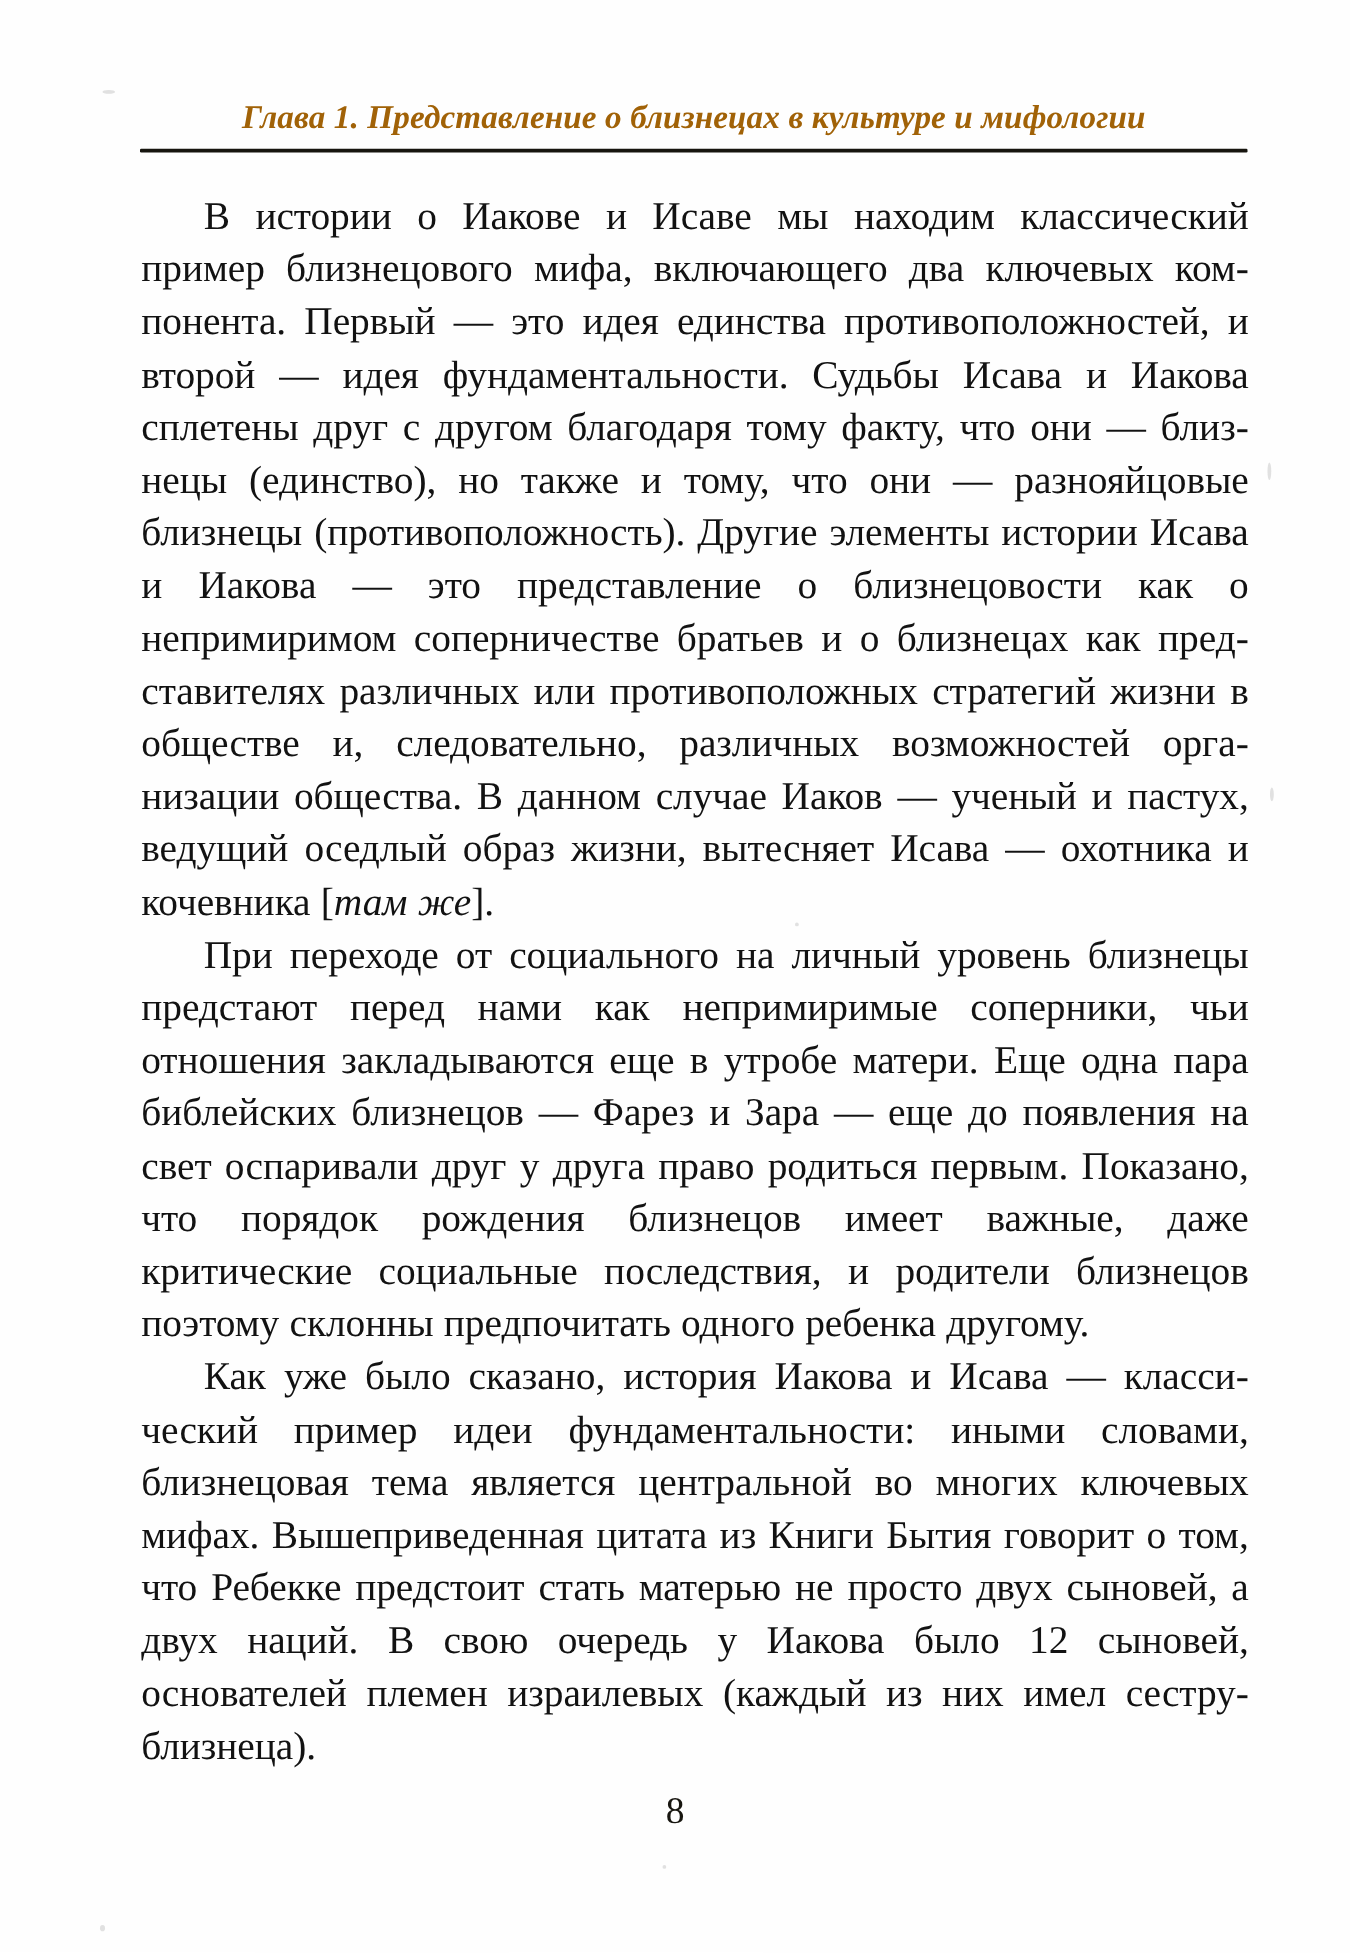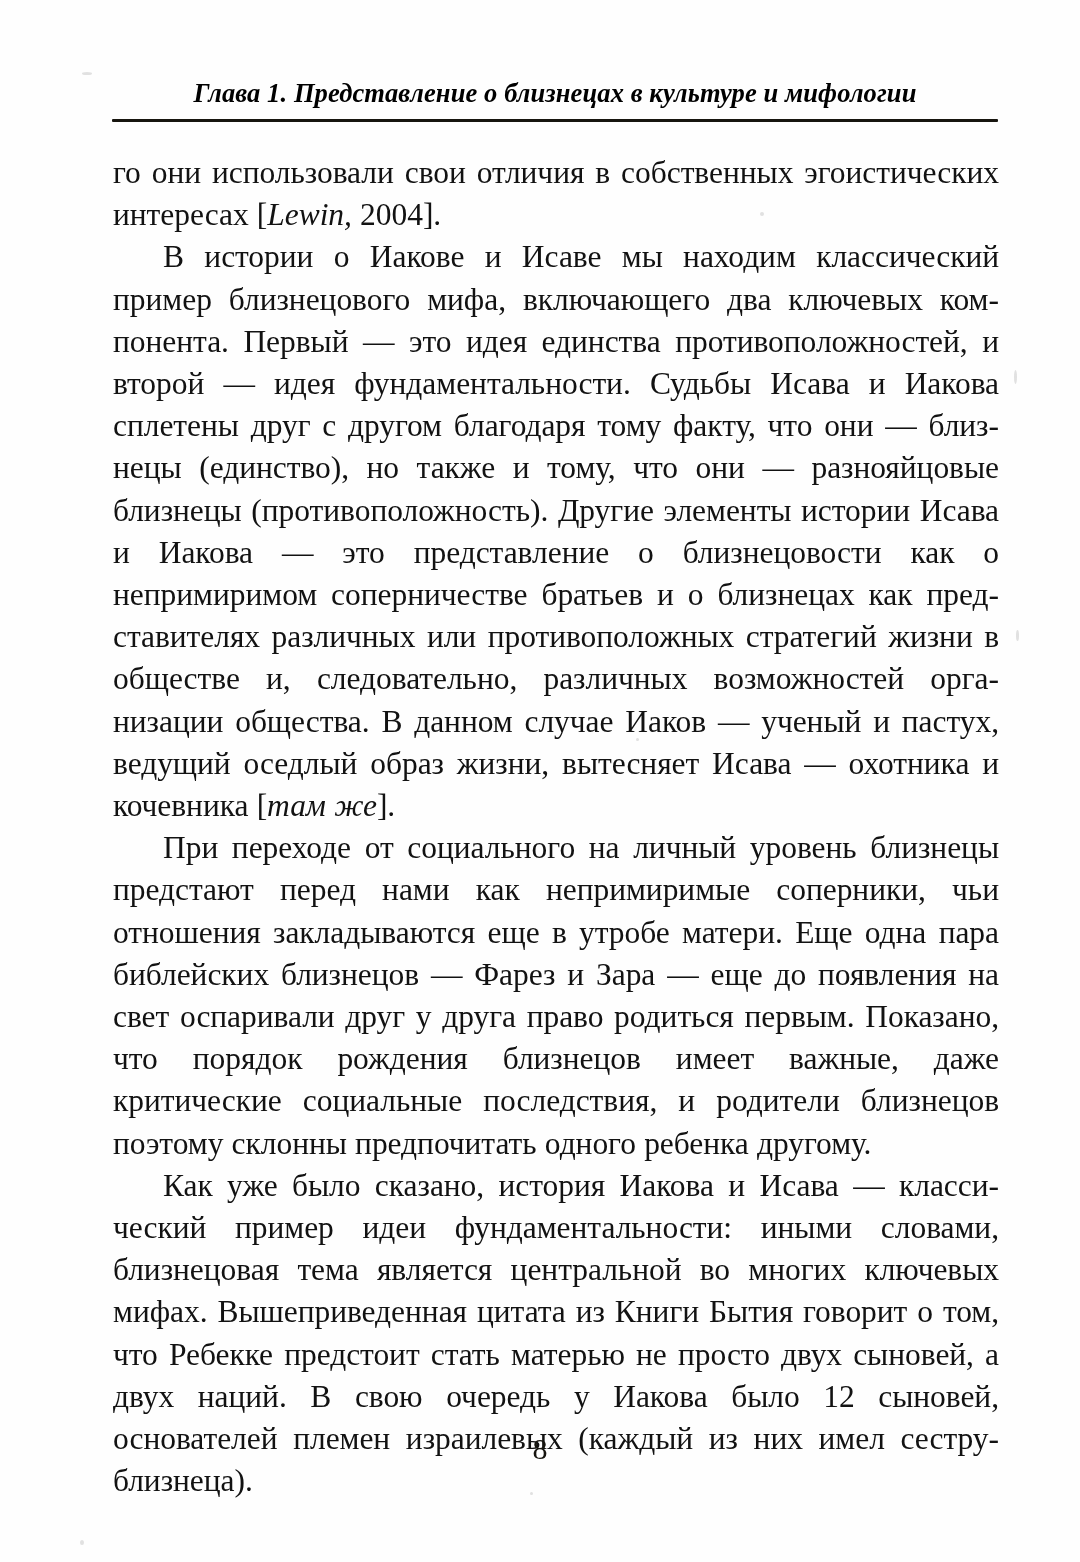--- a/index.html
+++ b/index.html
@@ -26,21 +26,21 @@
   .running-head {
     position: absolute;
     left: 112px;
     top: 78px;
     width: 886px;
     text-align: center;
     font-style: italic;
     font-weight: 600;
     font-size: 26.5px;
     letter-spacing: 0.1px;
-    color: #000000;
+    color: #a16207;
     white-space: nowrap;
   }
 
   .head-rule {
     position: absolute;
     left: 112px;
     top: 119px;
     width: 886px;
     height: 3.4px;
     background: #17150f;
@@ -97,21 +97,20 @@
 </head>
 <body>
 
 <div class="page">
 
   <div class="running-head">Глава 1. Представление о близнецах в культуре и мифологии</div>
 
   <div class="head-rule"></div>
 
   <div class="body-text">
-    <p class="no-indent"><span>го они использовали свои отличия в собственных эгоистичес­ких интересах [</span><i>Lewin,</i><span> 2004].</span></p>
     <p><span>В истории о Иакове и Исаве мы находим классический пример близнецового мифа, включающего два ключевых ком­понента. Первый — это идея единства противоположностей, и второй — идея фундаментальности. Судьбы Исава и Иакова сплетены друг с другом благодаря тому факту, что они — близ­нецы (единство), но также и тому, что они — разнояйцовые близнецы (противоположность). Другие элементы истории Исава и Иакова — это представление о близнецовости как о непримиримом соперничестве братьев и о близнецах как пред­ставителях различных или противоположных стратегий жизни в обществе и, следовательно, различных возможностей орга­низации общества. В данном случае Иаков — ученый и пастух, ведущий оседлый образ жизни, вытесняет Исава — охотника и кочевника [</span><i>там же</i><span>].</span></p>
     <p><span>При переходе от социального на личный уровень близ­нецы предстают перед нами как непримиримые соперники, чьи отношения закладываются еще в утробе матери. Еще одна пара библейских близнецов — Фарез и Зара — еще до появ­ления на свет оспаривали друг у друга право родиться пер­вым. Показано, что порядок рождения близнецов имеет важ­ные, даже критические социальные последствия, и родители близнецов поэтому склонны предпочитать одного ребенка другому.</span></p>
     <p><span>Как уже было сказано, история Иакова и Исава — класси­ческий пример идеи фундаментальности: иными словами, близнецовая тема является центральной во многих ключевых мифах. Вышеприведенная цитата из Книги Бытия говорит о том, что Ребекке предстоит стать матерью не просто двух сы­новей, а двух наций. В свою очередь у Иакова было 12 сы­новей, основателей племен израилевых (каждый из них имел сестру-близнеца).</span></p>
   </div>
 
   <div class="folio">8</div>
 
   <span class="speck" style="left:82px;  top:72px;  width:10px; height:3px;"></span>
   <span class="speck" style="left:760px; top:212px; width:4px;  height:4px;"></span>
   <span class="speck" style="left:1014px;top:370px; width:3px;  height:14px;"></span>

